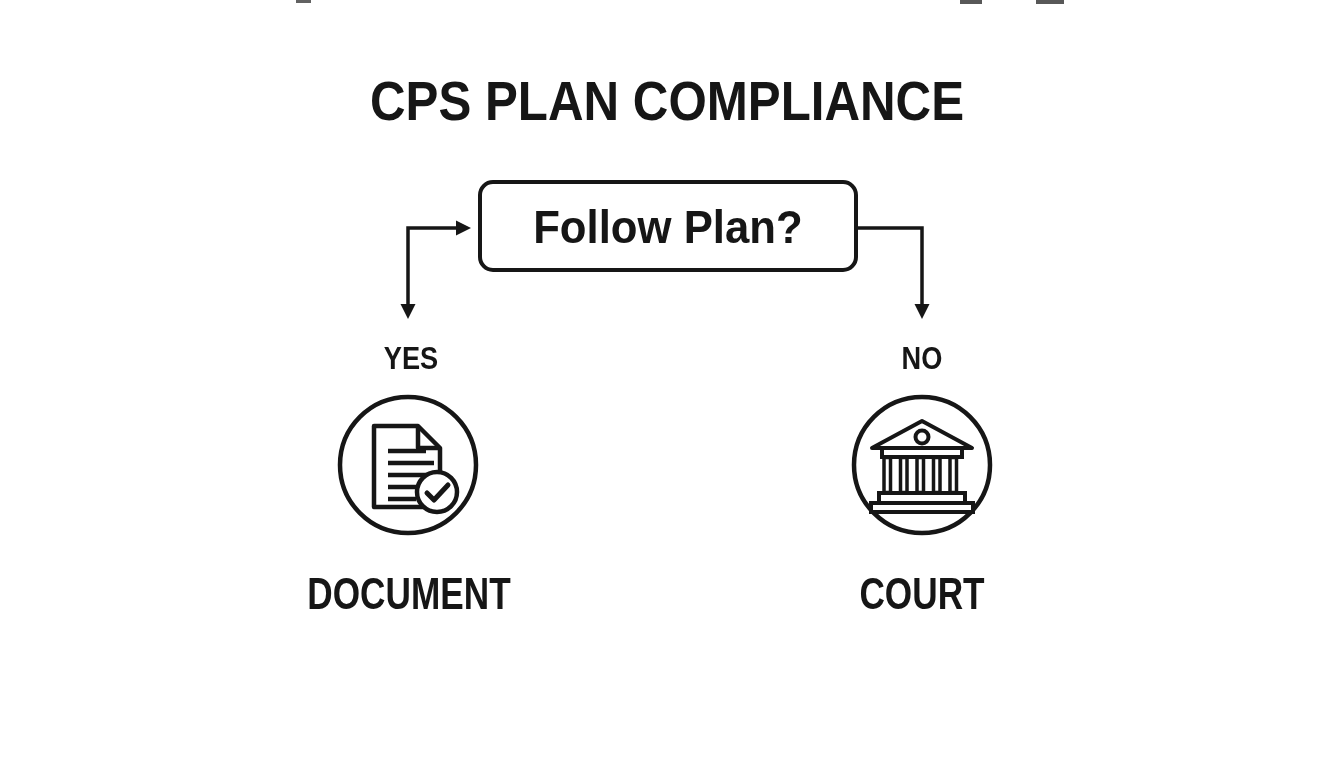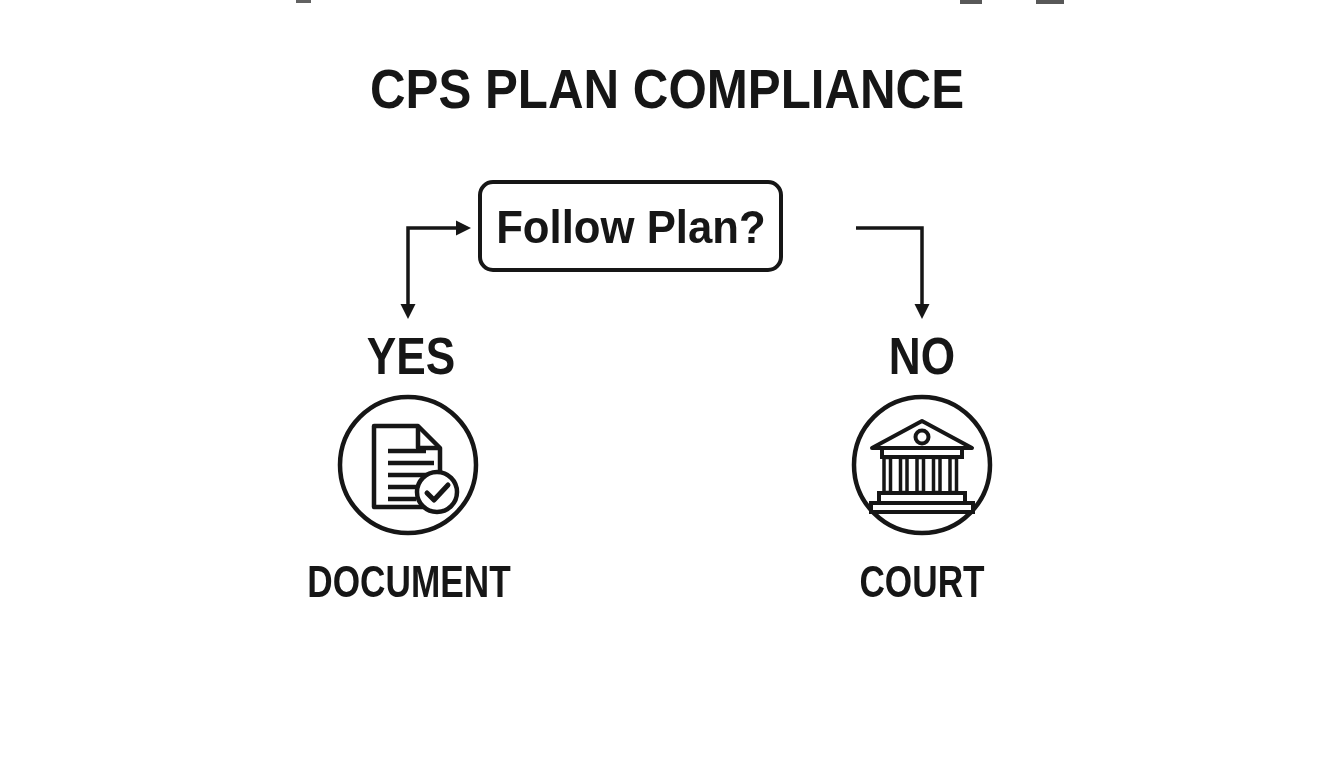--- a/index.html
+++ b/index.html
@@ -10,44 +10,44 @@
     position: relative;
     width: 1344px;
     height: 768px;
     background: #ffffff;
     overflow: hidden;
     color: #161616;
   }
 
   .abs { position: absolute; }
 
-  .ctr { transform: translateX(-50%); white-space: nowrap; }
+  .ctr { transform: translateX(-50%); white-space: nowrap; margin-top: 12px; }
 
   .cond {
     display: inline-block;
     transform: scaleX(0.88);
     transform-origin: center;
     font-weight: 700;
     color: #161616;
     letter-spacing: 0px;
   }
 
   .title-wrap { left: 667px; top: 61px; font-size: 56px; line-height: 1; }
 
   .decision-box {
     left: 478px; top: 180px;
-    width: 305px; height: 92px;
+    width: 380px; height: 92px;
     border: 4px solid #161616;
     border-radius: 15px;
     background: #ffffff;
     display: flex; align-items: center; justify-content: center;
   }
   .decision-text { font-size: 47px; transform: scaleX(0.93); }
 
-  .answer-wrap { top: 330px; font-size: 52px; line-height: 1; }
+  .answer-wrap { top: 330px; font-size: 32px; line-height: 1; }
   .answer-yes { left: 411px; }
   .answer-no  { left: 922px; text-align: center; }
   .answer-text { transform: scaleX(0.85); }
 
   .icon-wrap { top: 385px; width: 160px; height: 160px; }
   .icon-yes { left: 328px; }
   .icon-no  { left: 842px; }
 
   .caption-wrap { top: 560px; font-size: 44px; line-height: 1; }
   .caption-yes { left: 409px; }

